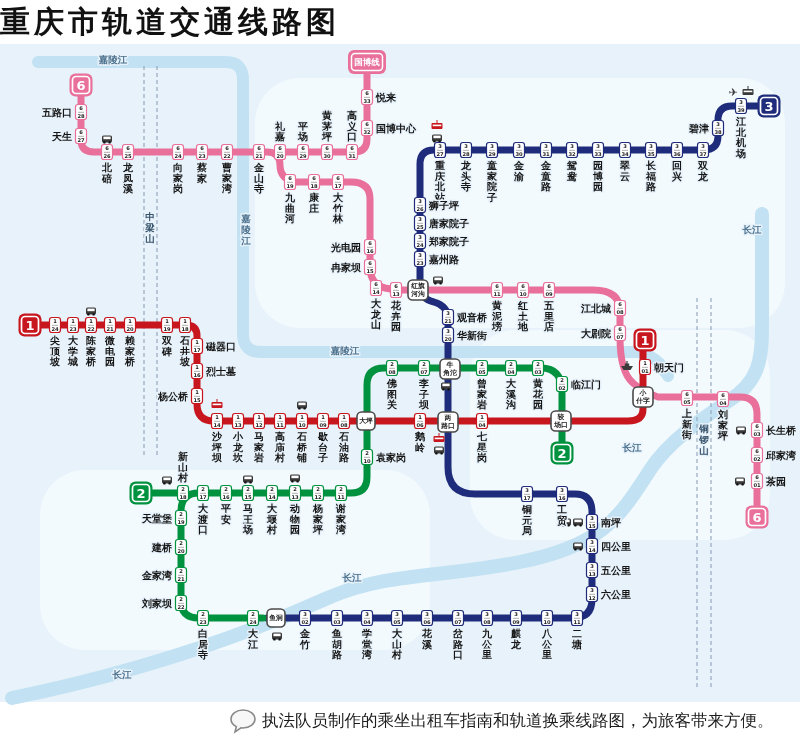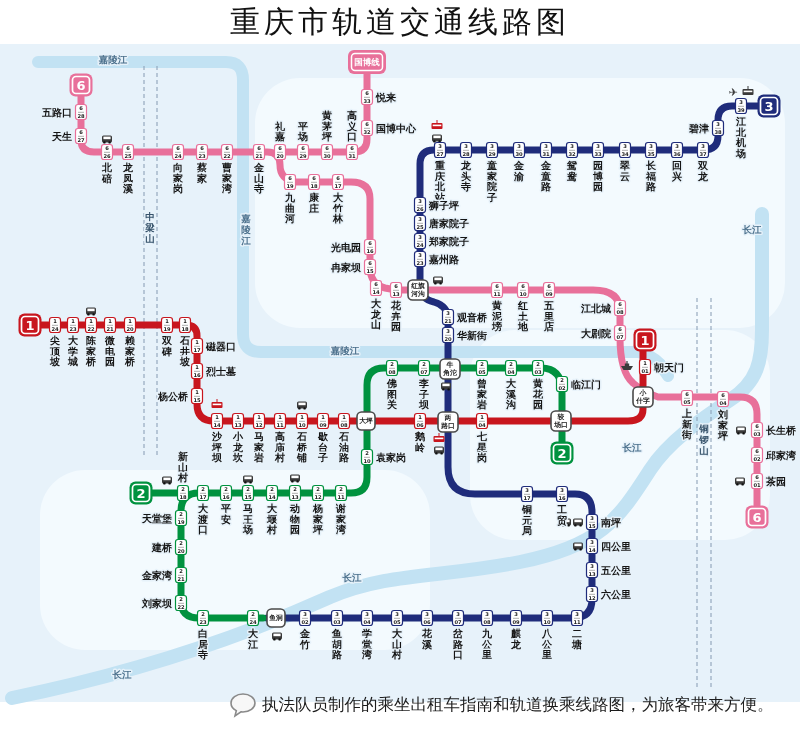--- a/index.html
+++ b/index.html
@@ -1,21 +1,21 @@
 <!DOCTYPE html>
 <html><head>
 <meta charset="utf-8">
 <style>
   html,body{margin:0;padding:0;background:#ffffff;}
   #stage{position:relative;width:800px;height:746px;background:#ffffff;overflow:hidden;
          font-family:"DejaVu Sans","Liberation Sans",sans-serif;}
-  #title{position:absolute;top:2px;left:0;width:100%;text-align:center;
-         font-size:30px;font-weight:normal;color:#111;letter-spacing:4px;}
+  #title{position:absolute;top:2px;left:0;width:100%;
+         font-size:30px;font-weight:bold;color:#111;letter-spacing:4px;}
   #map{position:absolute;left:0;top:0;}
-  #caption{position:absolute;left:228px;top:690px;width:570px;display:flex;align-items:center;
+  #caption{position:absolute;left:228px;top:706px;width:570px;display:flex;align-items:center;
            gap:4px;color:#1c1c1c;font-size:16.5px;white-space:nowrap;}
 </style>
 </head>
 <body>
 
 <div id="stage">
   <svg id="map" width="800" height="746" viewBox="0 0 800 746">
       <rect x="0" y="44" width="800" height="658" fill="#e7f2fa"></rect>
       <rect x="255" y="78" width="530" height="250" rx="45" fill="#f3fafe"></rect>
       <rect x="470" y="330" width="300" height="210" rx="45" fill="#f3fafe"></rect>

